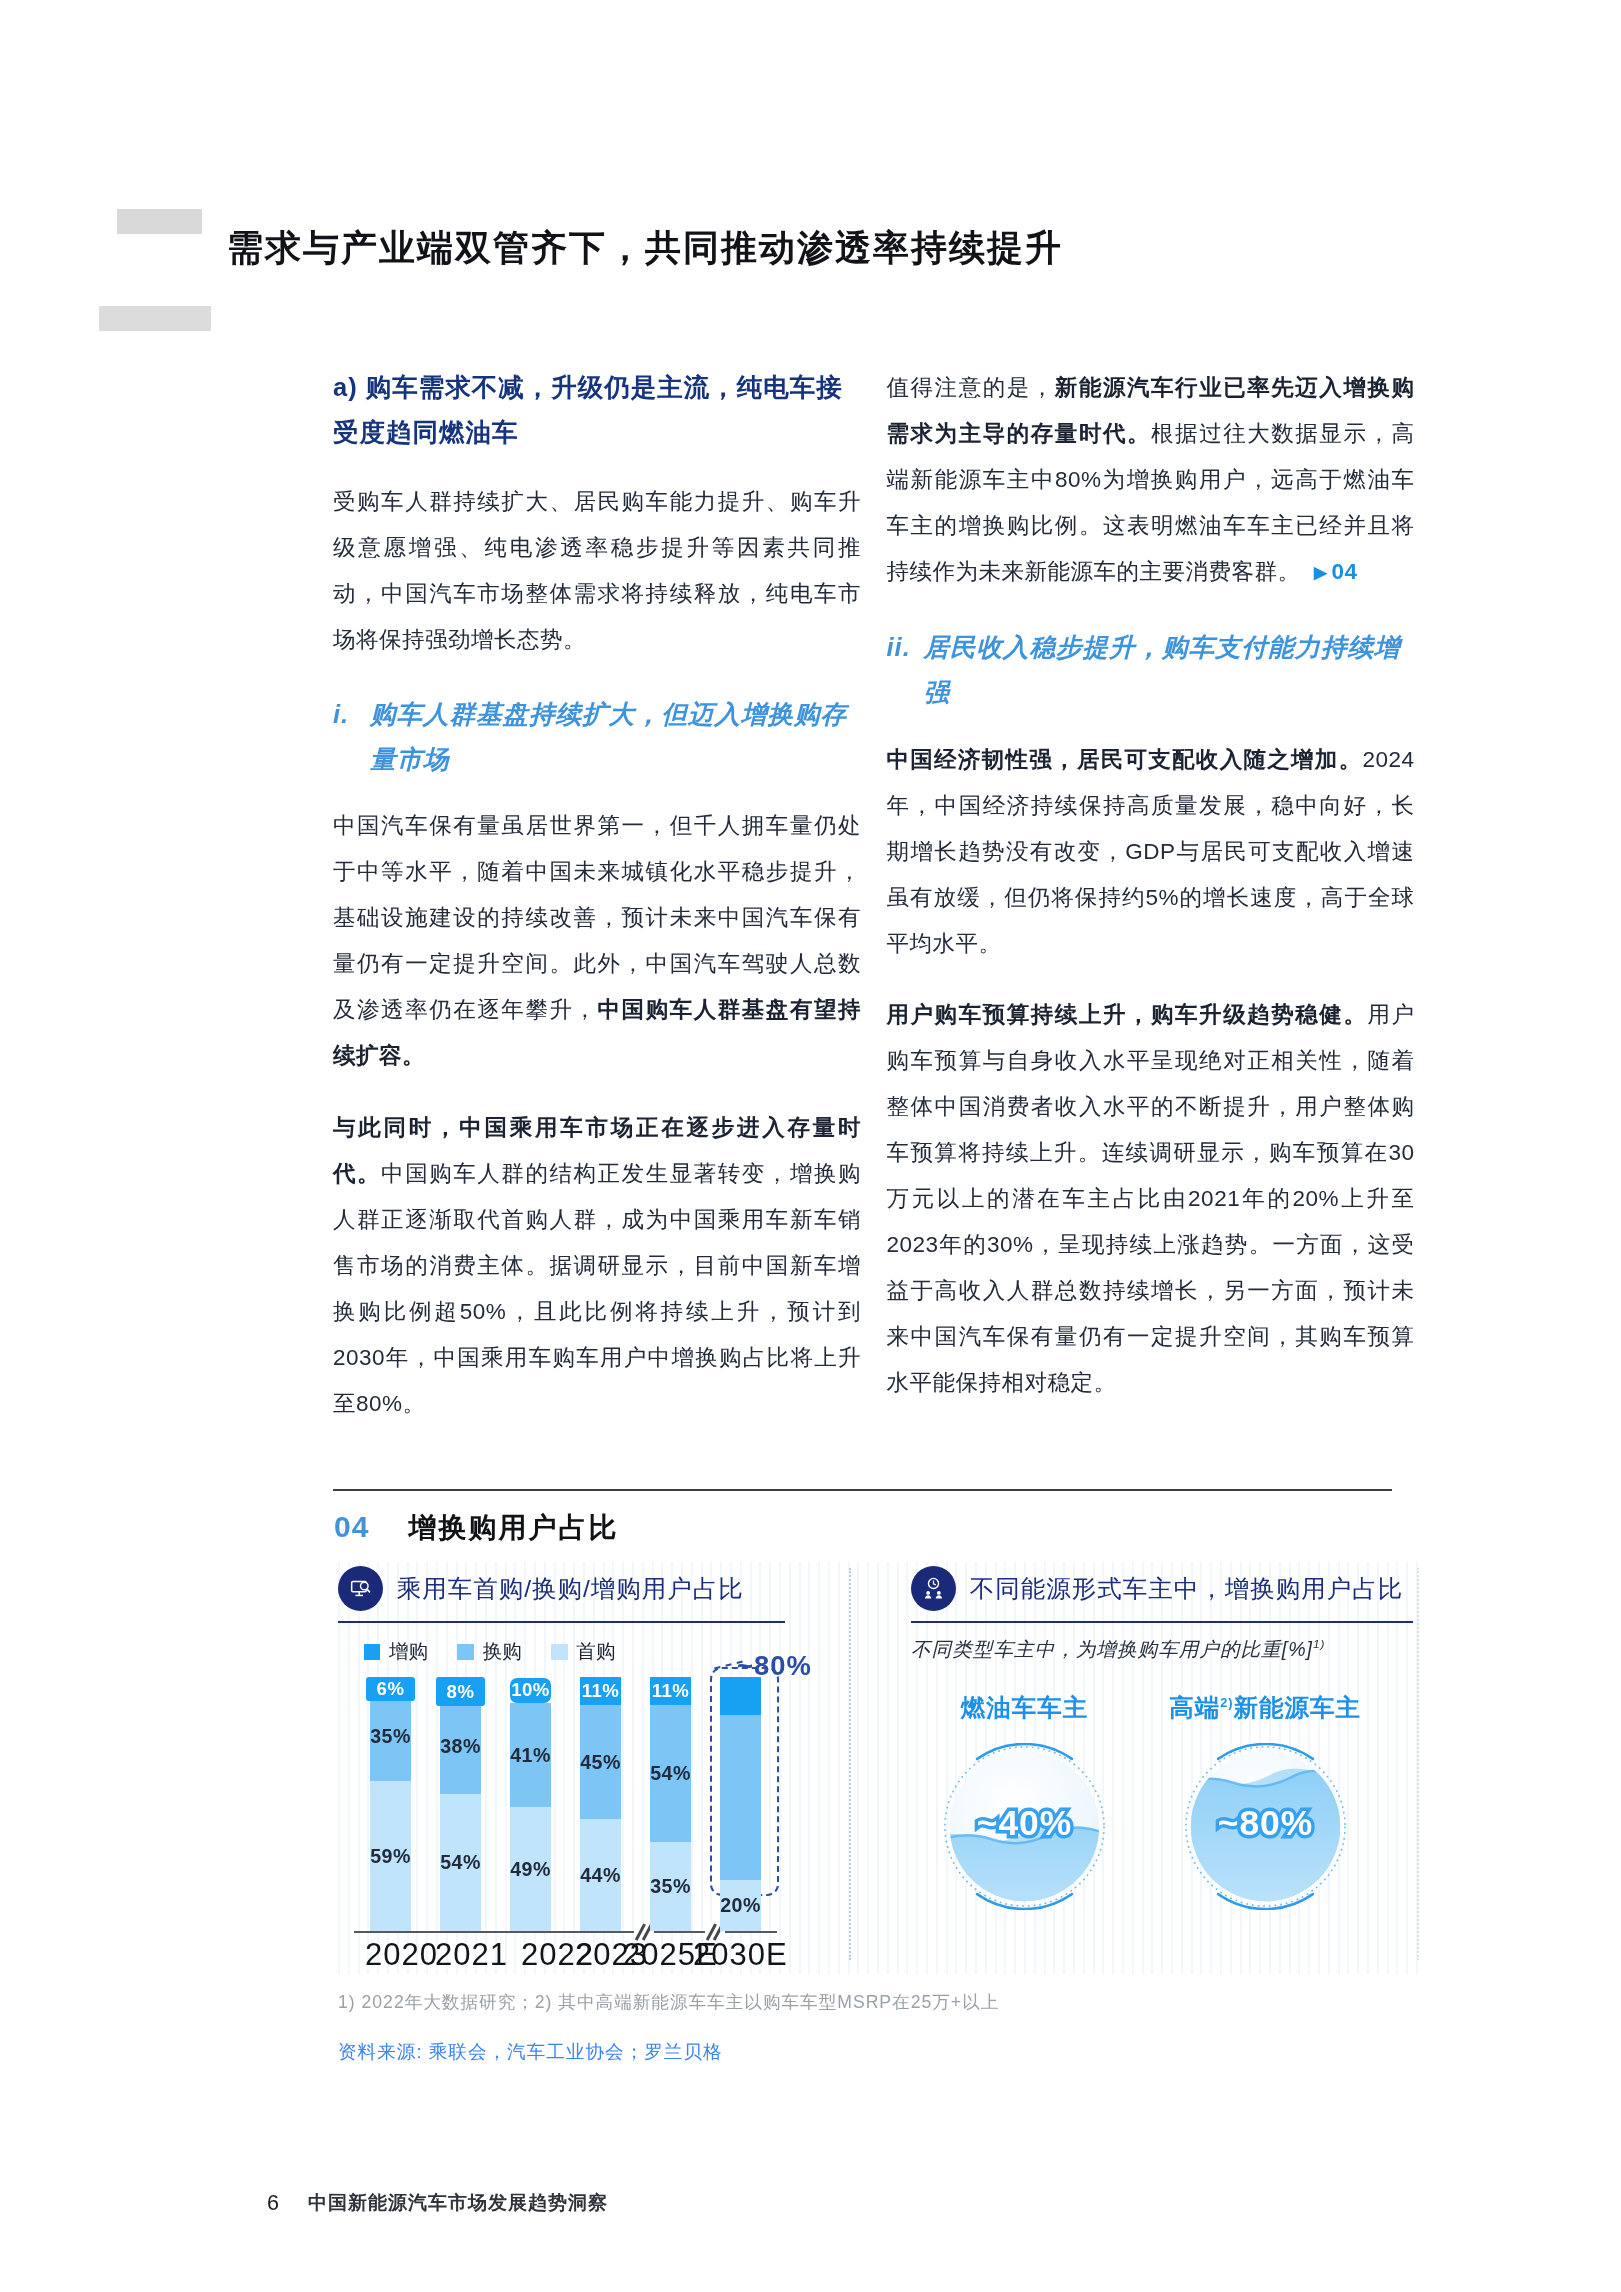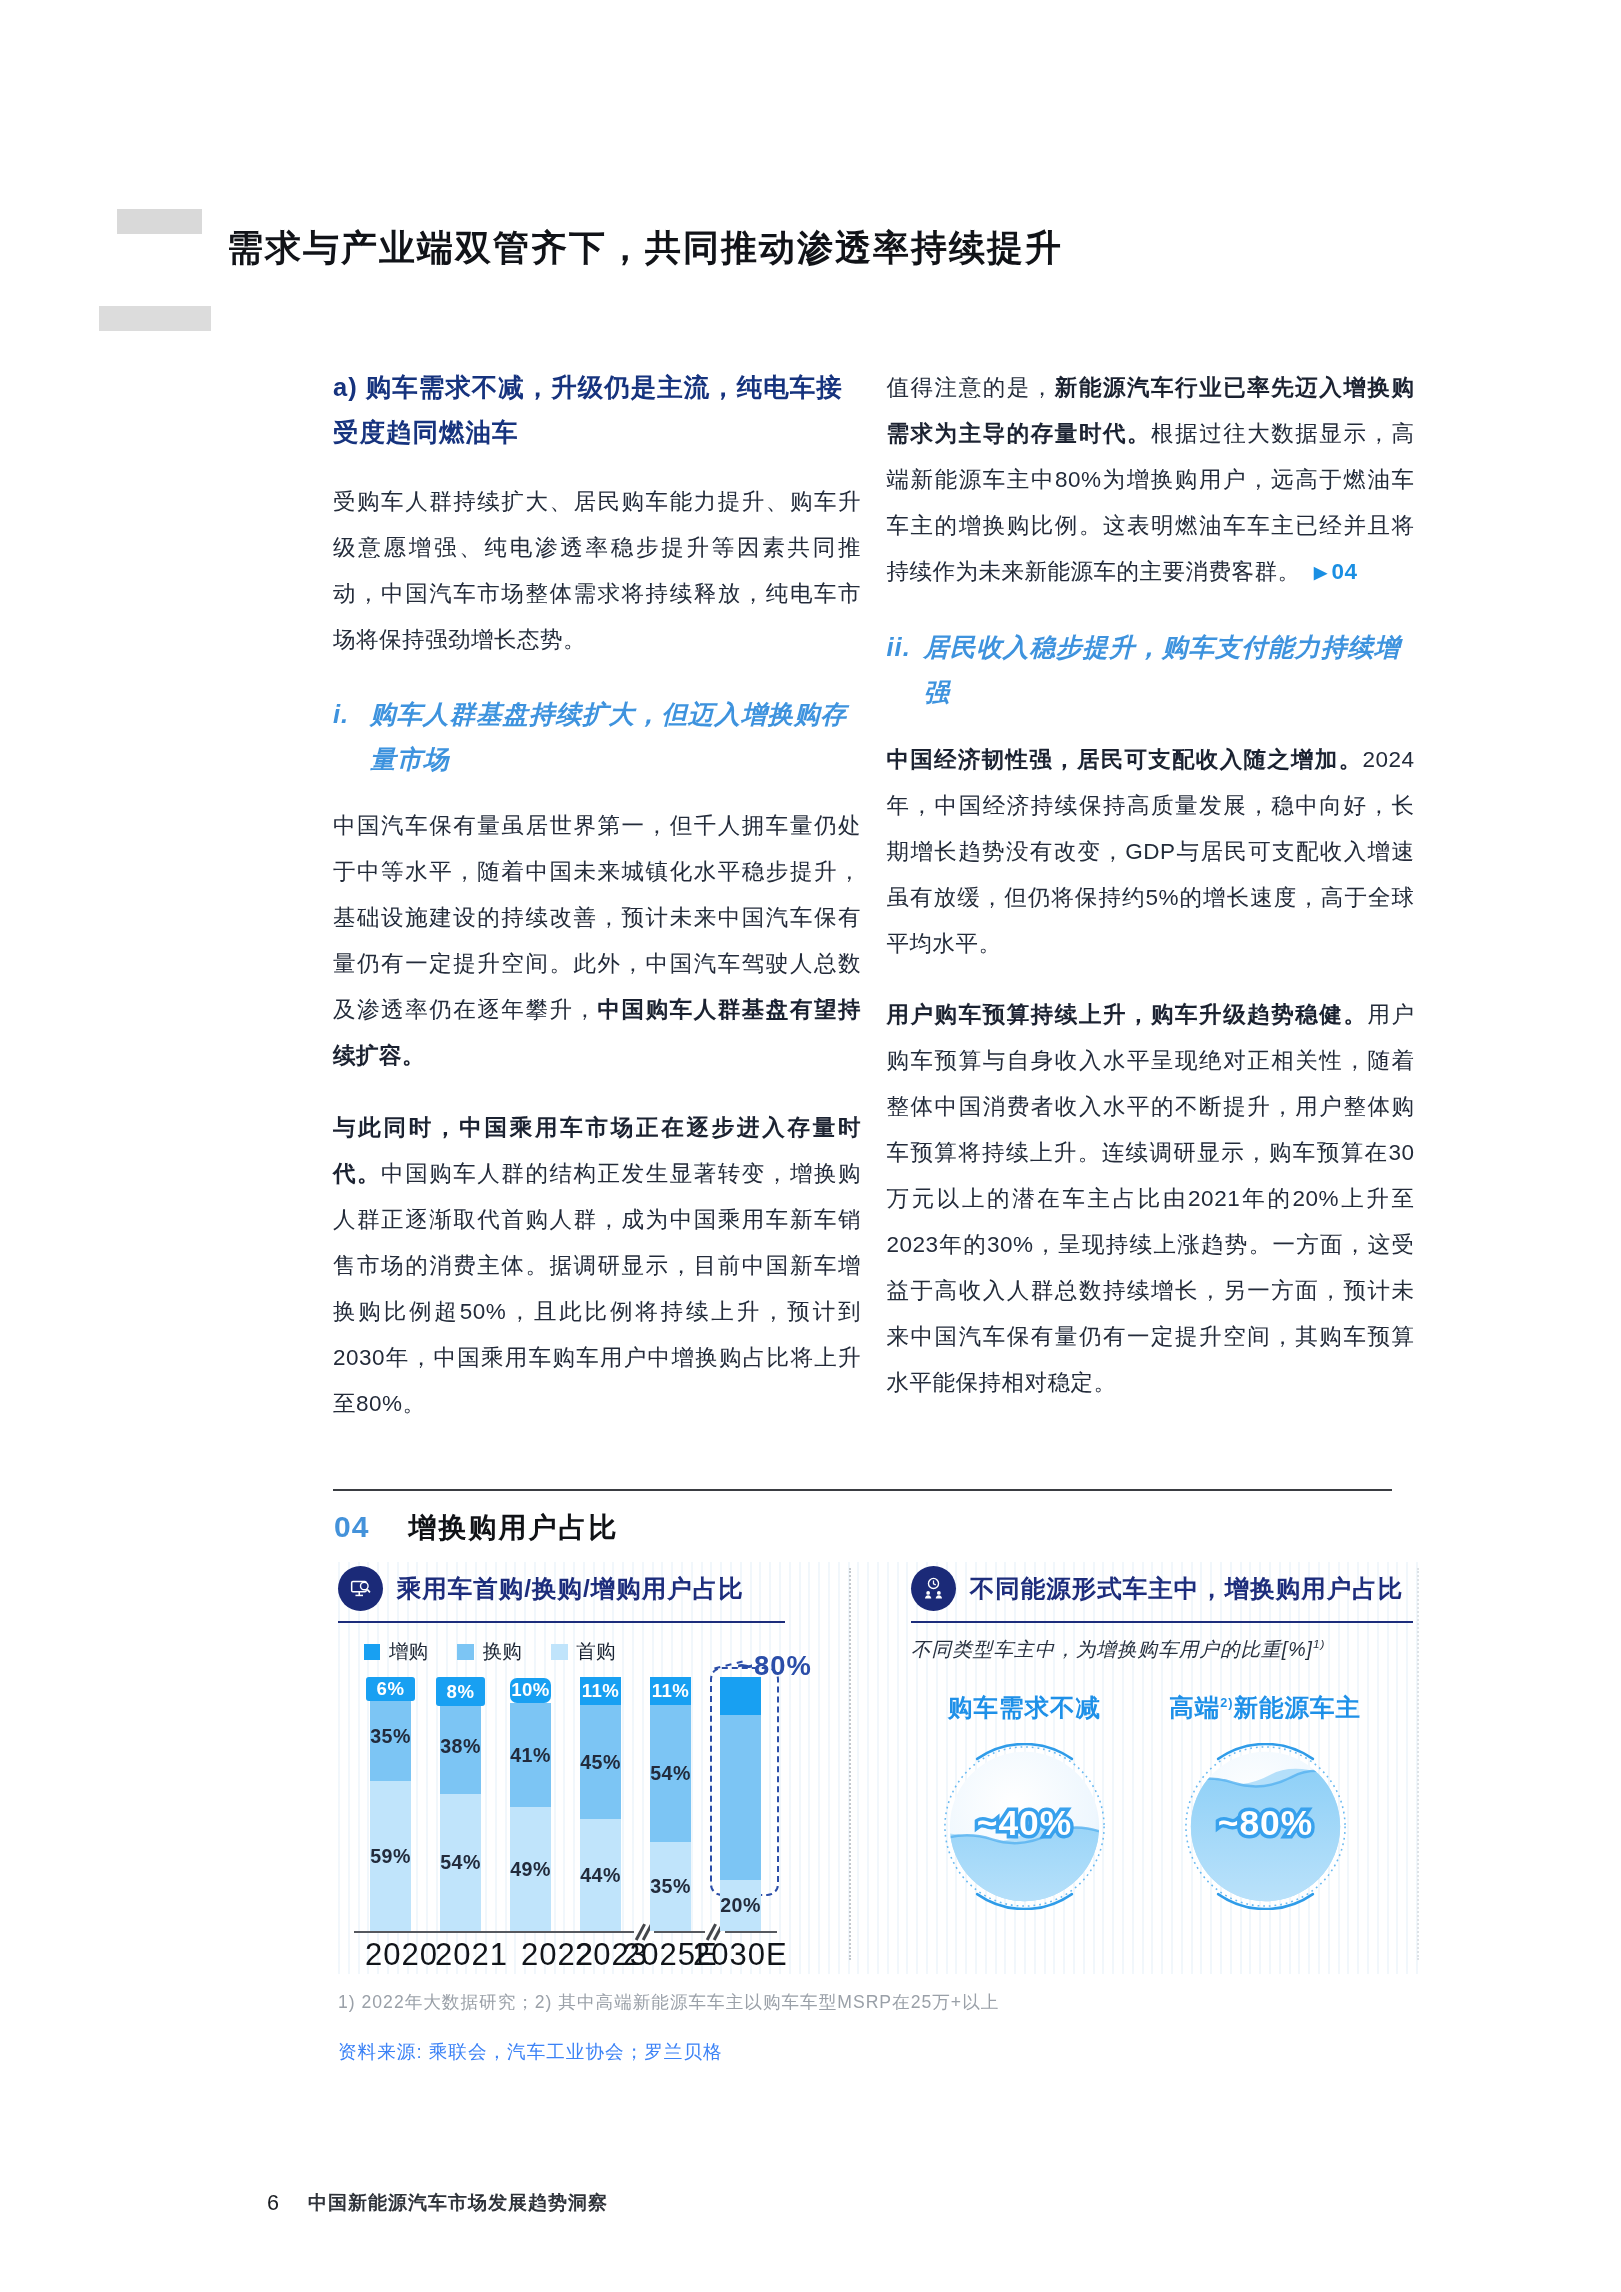--- a/index.html
+++ b/index.html
@@ -32,21 +32,21 @@
     left:338px;top:1562px;width:1081px;height:412px;
     background:repeating-linear-gradient(90deg, rgba(205,226,242,0.28) 0 2px, rgba(255,255,255,0) 2px 9.8px);
   }
   .panel{position:absolute;top:3.9px;}
   .panel-left{left:0;width:447px;}
   .panel-right{left:573px;width:502px;}
   .panel-divider{position:absolute;left:511px;top:5.9px;height:392px;border-left:2px dotted #c3c8cd;}
   .fig-right-edge{position:absolute;right:0;top:5.9px;height:392px;border-left:2px dotted #dde2e6;}
   .panel-header{display:flex;align-items:center;gap:13.7px;border-bottom:2.9px solid #1d2d7c;padding-bottom:9.8px;}
   .badge-icon{width:45px;height:45px;border-radius:50%;background:#1b2a78;flex:none;display:flex;align-items:center;justify-content:center;}
-  .panel-title{font-size:24.5px;font-weight:700;color:#1d2d7c;letter-spacing:1px;}
+  .panel-title{font-size:24.5px;font-weight:400;color:#1d2d7c;letter-spacing:1px;}
   
   .legend{display:flex;gap:29px;margin:15.7px 0 0 25.5px;}
   .legend-item{display:flex;align-items:center;gap:8.8px;font-size:19.6px;color:#1b2433;}
   .legend-swatch{width:16.7px;height:16.7px;flex:none;}
   
   .plot{position:relative;height:254px;margin-top:11.8px;}
   .axis{position:absolute;left:15.7px;width:423px;bottom:-2px;height:2px;background:#55585e;}
   .bar-seg{position:absolute;display:flex;align-items:center;justify-content:center;}
   .bar-seg span{font-weight:700;letter-spacing:0.5px;}
   .seg-label-light{color:#ffffff;font-size:18.6px;}
@@ -227,21 +227,21 @@
           <path d="M9.5 39c0-3.2 2.4-5.4 5-5.4s5 2.2 5 5.4z" fill="#fff"></path>
           <path d="M26.5 39c0-3.2 2.4-5.4 5-5.4s5 2.2 5 5.4z" fill="#fff"></path>
         </svg>
       </span>
       <span class="panel-title">不同能源形式车主中，增换购用户占比</span>
     </div>
     <div class="panel-subtitle"><span>不同类型车主中，为增换购车用户的比重[%]</span><sup>1)</sup></div>
     <div class="gauges">
 
       <div class="gauge">
-        <div class="gauge-label"><span class="g-pre">购车需求不减</span><sup class="g-sup"></sup><span class="g-post"></span></div>
+        <div class="gauge-label"><span class="g-pre">燃油车车主</span><sup class="g-sup"></sup><span class="g-post"></span></div>
         <svg class="gauge-svg" viewBox="0 0 170 170">
           <defs>
             <clipPath id="clip-0">
                 <circle cx="85" cy="85" r="76"></circle>
               </clipPath>
             <radialGradient id="bg-0" cx="0.42" cy="0.35" r="0.75">
               <stop offset="0" stop-color="#ffffff"></stop>
                 <stop offset="0.75" stop-color="#eef7fe"></stop>
                 <stop offset="1" stop-color="#d8edfc"></stop>
             </radialGradient>

